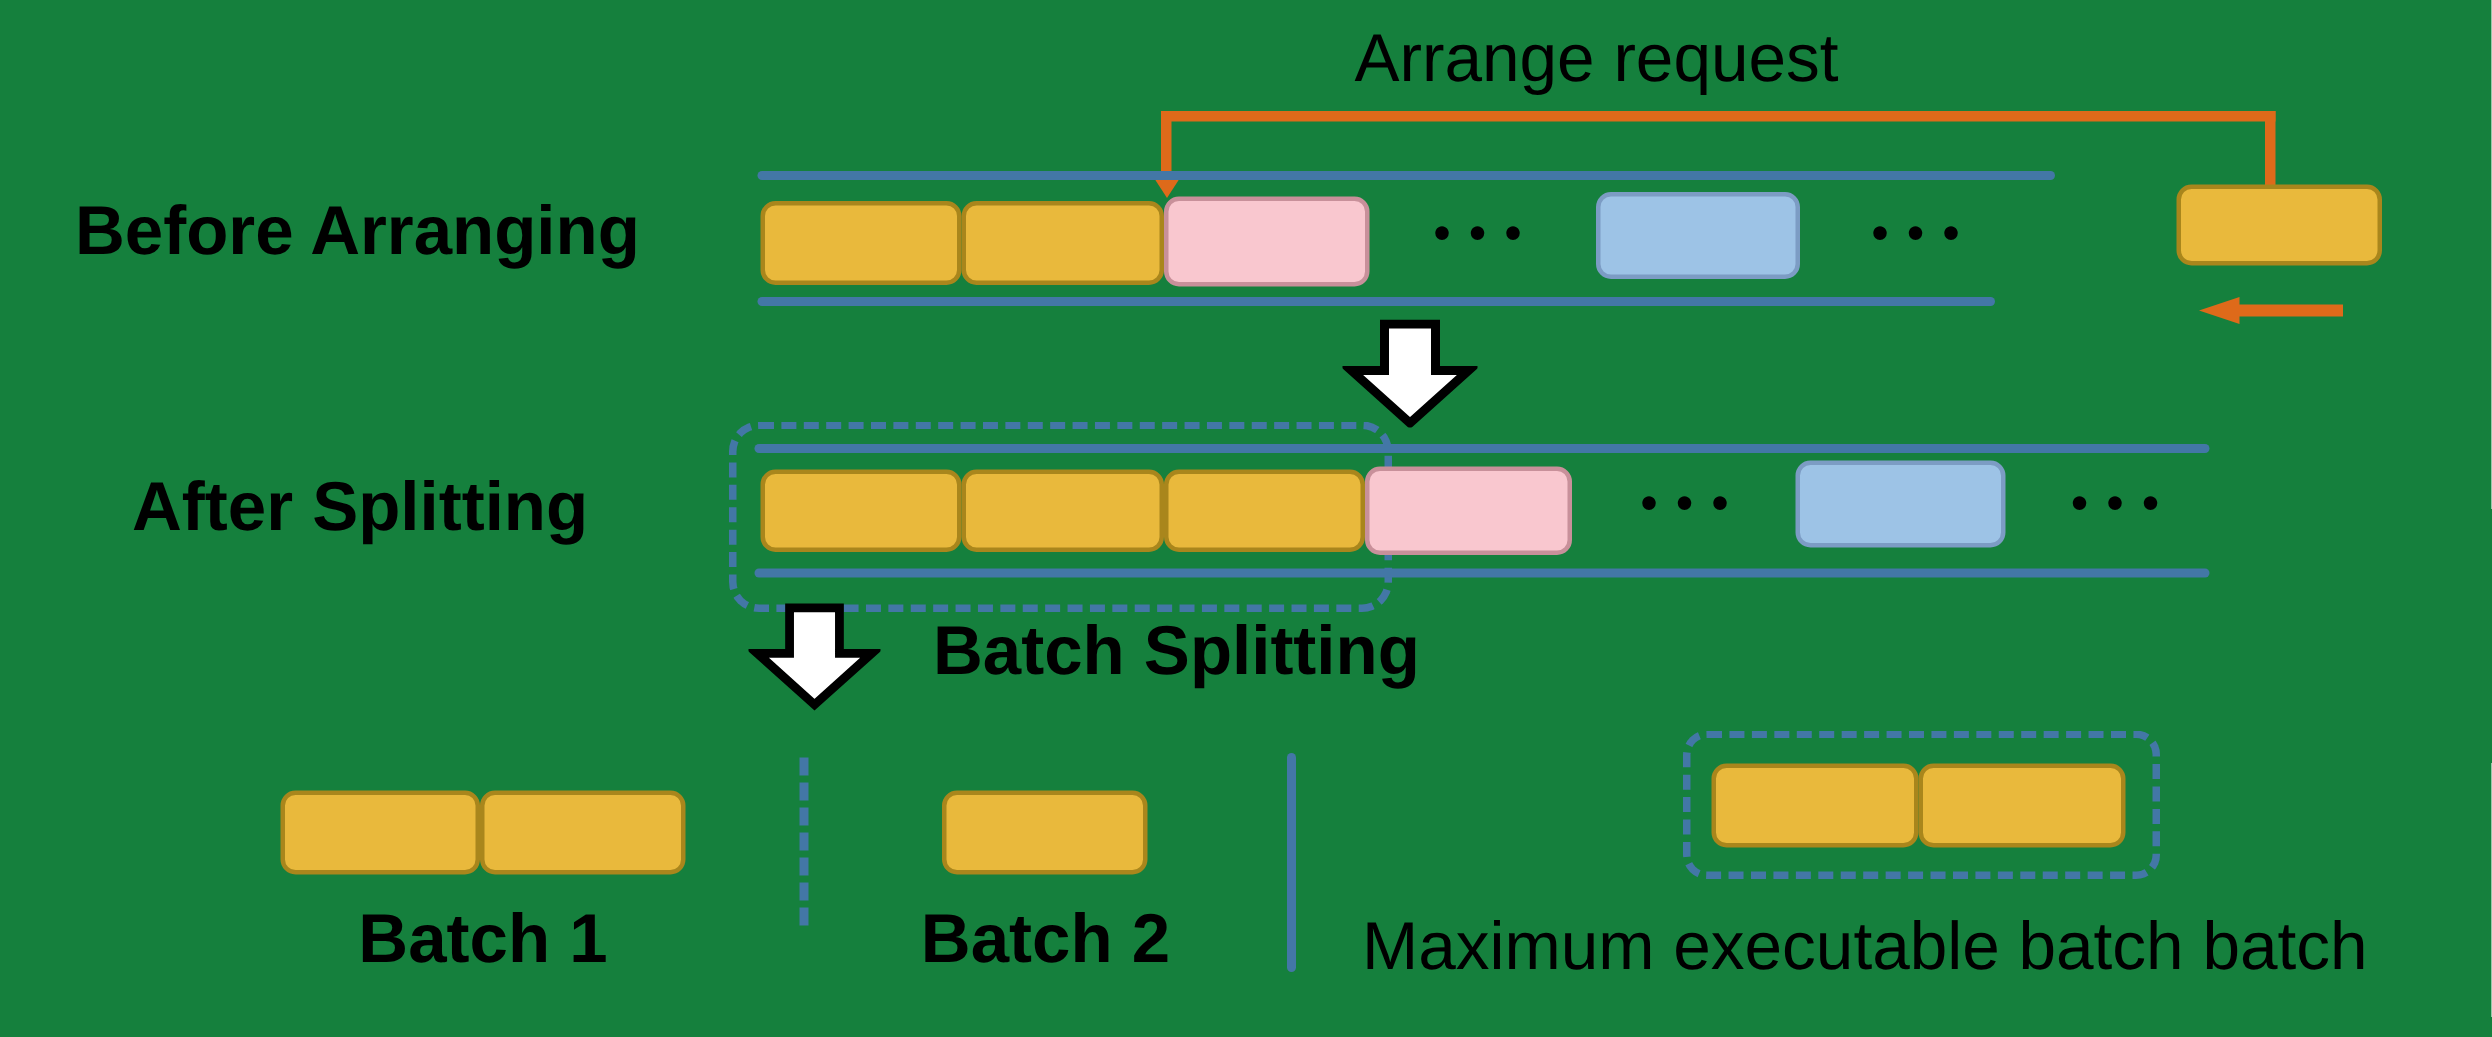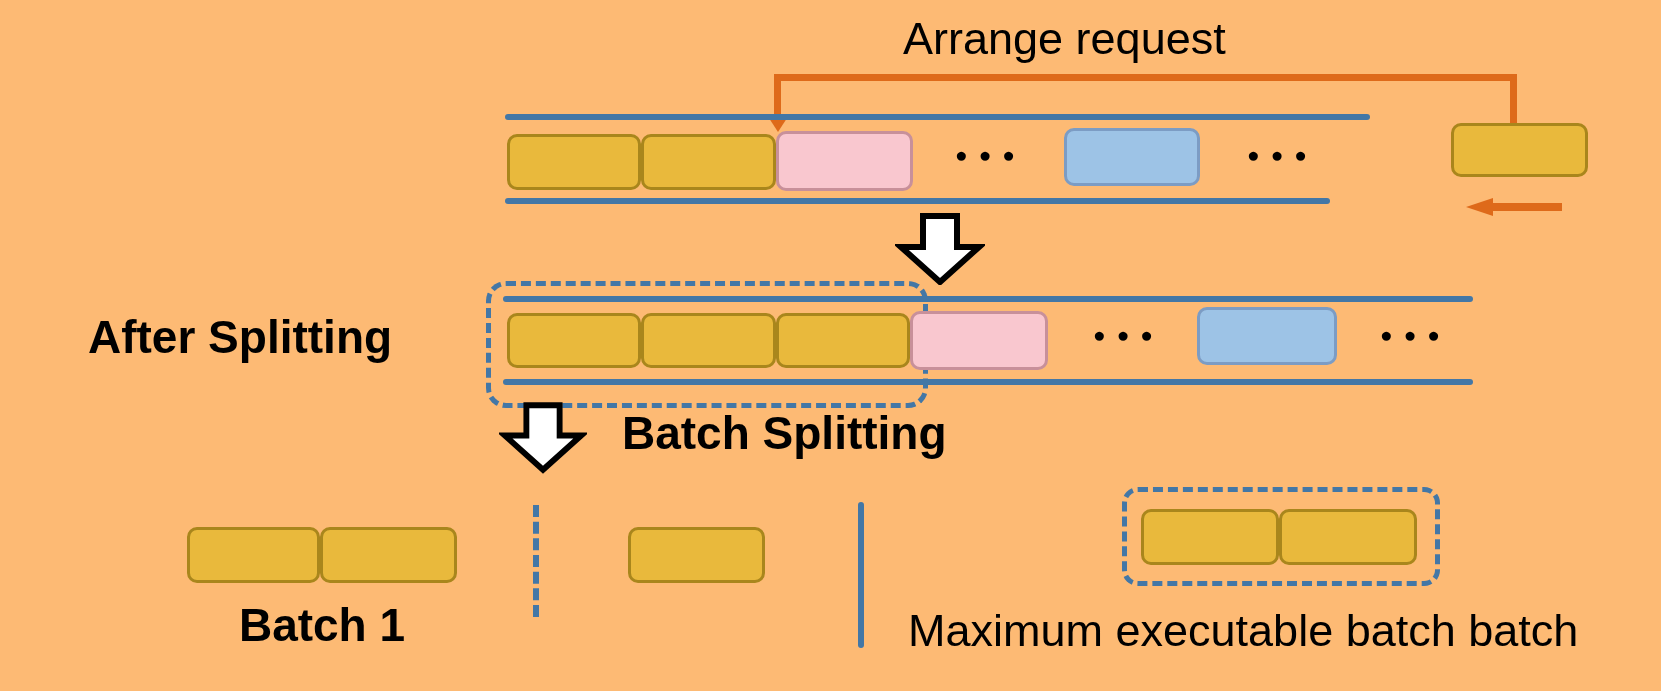--- a/index.html
+++ b/index.html
@@ -1,17 +1,17 @@
 <!DOCTYPE html>
 <html style="--request-yellow: #E9B93C; --request-yellow-border: #A9861C; --request-pink: #F9C7CF; --request-pink-border: #C8909A; --request-blue: #9DC3E6; --request-blue-border: #7C9CC4; --queue-line: #4377A6; --arrow-orange: #DE6A1A; --text: #000000;"><head>
 <meta charset="utf-8">
 <style>
   html,body{margin:0;padding:0;background:#ffffff;}
   #canvas{
-    position:relative;width:1661px;height:691px;background:#fdba74;overflow:hidden;
+    position:relative;width:1661px;height:691px;background:#15803d;overflow:hidden;
     font-family:"Liberation Sans",sans-serif;color:var(--text,#000);
   }
   .abs{position:absolute;}
   .lbl{font-size:45px;line-height:1.1;white-space:nowrap;color:var(--text,#000);}
   .bold{font-weight:700;font-size:46px;}
   .center{text-align:center;}
   
   .rail{position:absolute;height:6px;background:var(--queue-line,#4377A6);border-radius:3px;}
   .vrail{position:absolute;width:6px;background:var(--queue-line,#4377A6);border-radius:3px;}
   .vdash{position:absolute;width:0;border-left:6px dashed var(--queue-line,#4377A6);}
@@ -44,20 +44,21 @@
 
   <div class="oline-h" style="left:774px;top:74px;width:743px;"></div>
   <div class="oline-v" style="left:774px;top:74px;height:43px;"></div>
   <div class="ohead-down" style="left:767px;top:115px;"></div>
   <div class="oline-v" style="left:1510px;top:74px;height:50px;"></div>
 
   <div class="block yellow" style="left:1451px;top:123px;width:131px;height:48px;"></div>
   <div class="oline-h" style="left:1492px;top:203px;width:70px;height:8px;"></div>
   <div class="ohead-left" style="left:1466px;top:198px;"></div>
 
+  <div class="abs lbl bold" style="left:50px;top:128px;">Before Arranging</div>
 
   <div class="rail" style="left:505px;top:114px;width:865px;"></div>
   <div class="rail" style="left:505px;top:198px;width:825px;"></div>
 
   <div class="block yellow" style="left:507px;top:134px;width:128px;height:50px;"></div>
   <div class="block yellow" style="left:641px;top:134px;width:129px;height:50px;"></div>
   <div class="block pink" style="left:776px;top:131px;width:131px;height:54px;"></div>
   <div class="dots" style="left:955px;top:143px;">●●●</div>
   <div class="block blue" style="left:1064px;top:128px;width:130px;height:52px;"></div>
   <div class="dots" style="left:1247px;top:143px;">●●●</div>
@@ -90,20 +91,21 @@
   </div>
   <div class="abs lbl bold" style="left:622px;top:408px;">Batch Splitting</div>
 
   <div class="block yellow" style="left:187px;top:527px;width:127px;height:50px;"></div>
   <div class="block yellow" style="left:320px;top:527px;width:131px;height:50px;"></div>
   <div class="abs lbl bold center" style="left:197px;top:600px;width:250px;">Batch 1</div>
 
   <div class="vdash" style="left:533px;top:505px;height:112px;"></div>
 
   <div class="block yellow" style="left:628px;top:527px;width:131px;height:50px;"></div>
+  <div class="abs lbl bold center" style="left:572px;top:600px;width:250px;">Batch 2</div>
 
   <div class="vrail" style="left:858px;top:502px;height:146px;"></div>
 
   <div class="dashbox" style="left:1122px;top:487px;width:308px;height:89px;border-radius:16px;"></div>
   <div class="block yellow" style="left:1141px;top:509px;width:132px;height:50px;"></div>
   <div class="block yellow" style="left:1279px;top:509px;width:132px;height:50px;"></div>
   <div class="abs lbl" style="left:908px;top:606px;">Maximum executable batch batch</div>
 
 </div>
 

